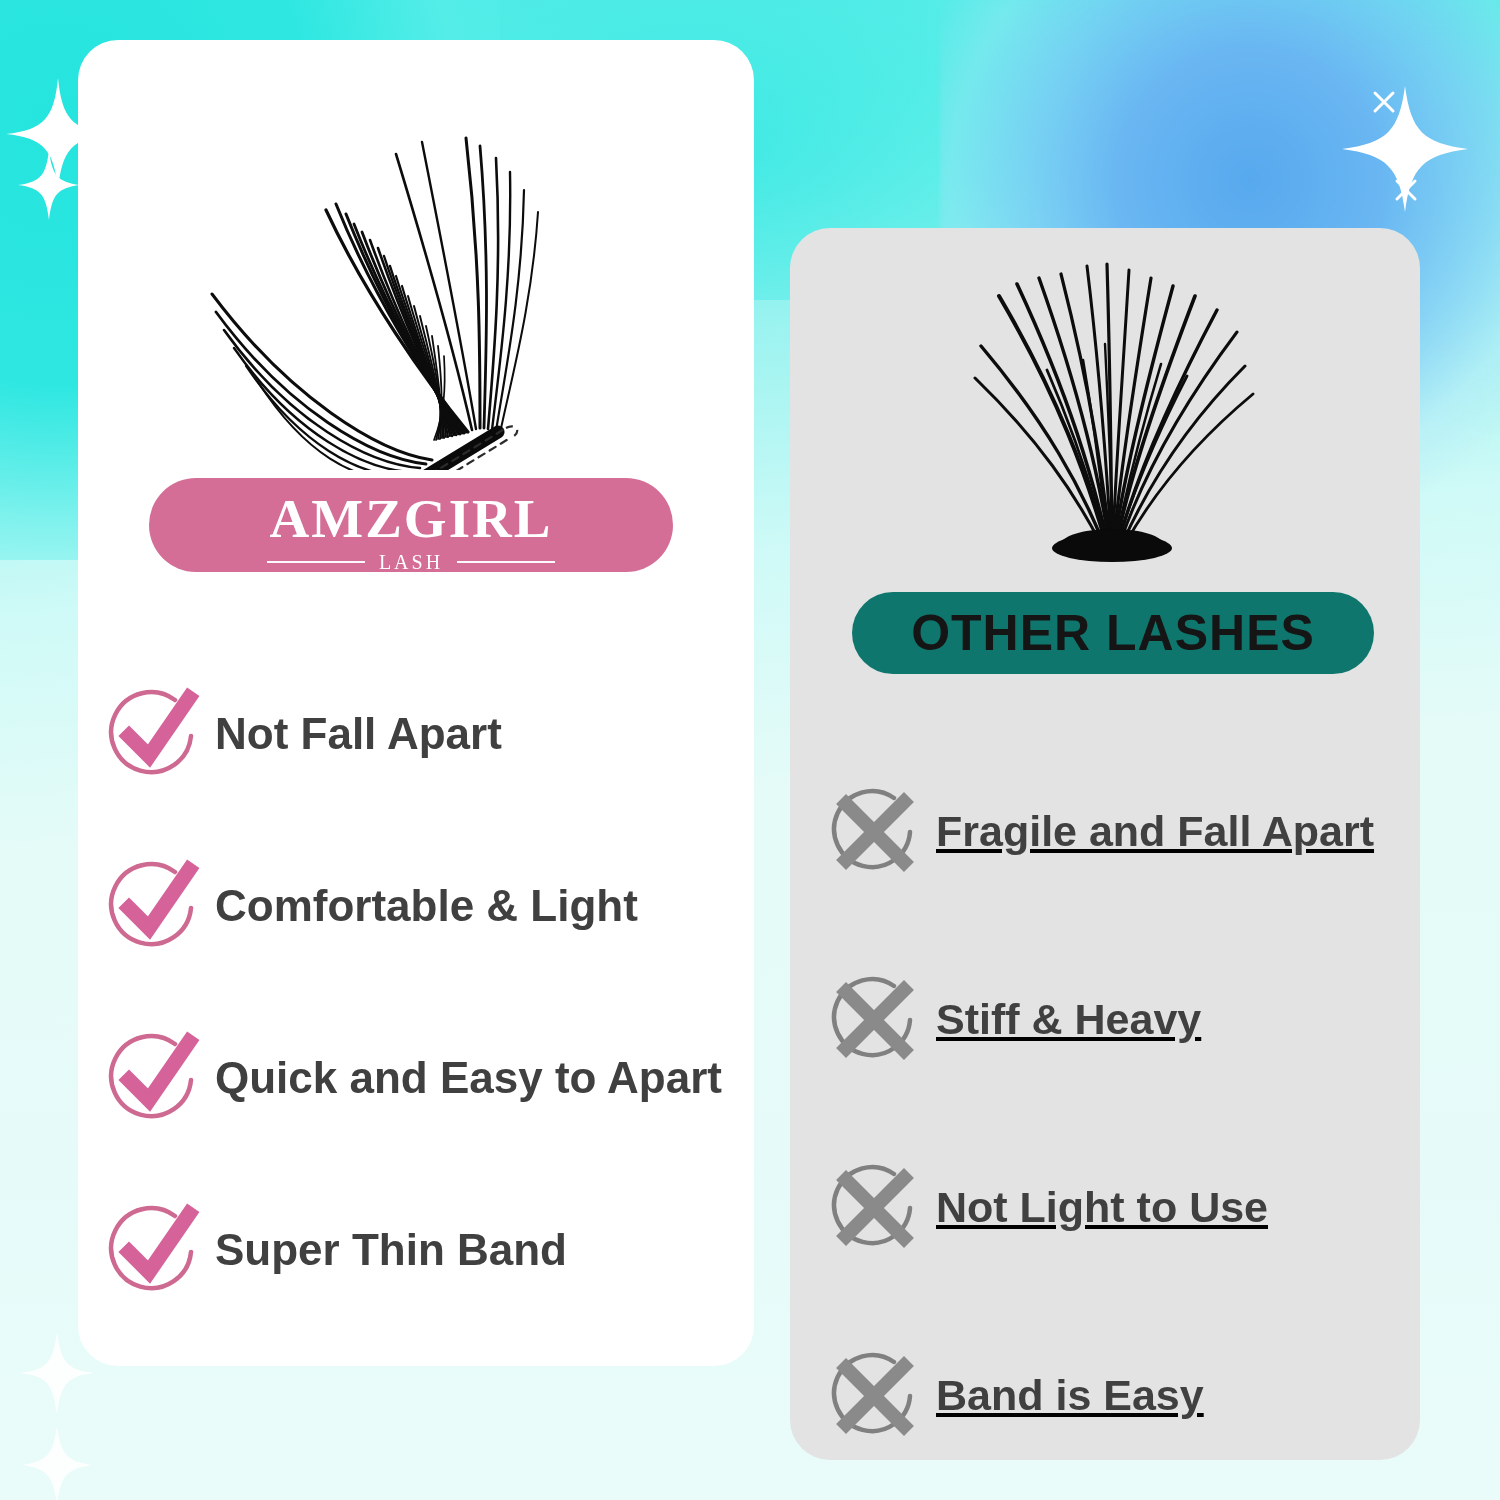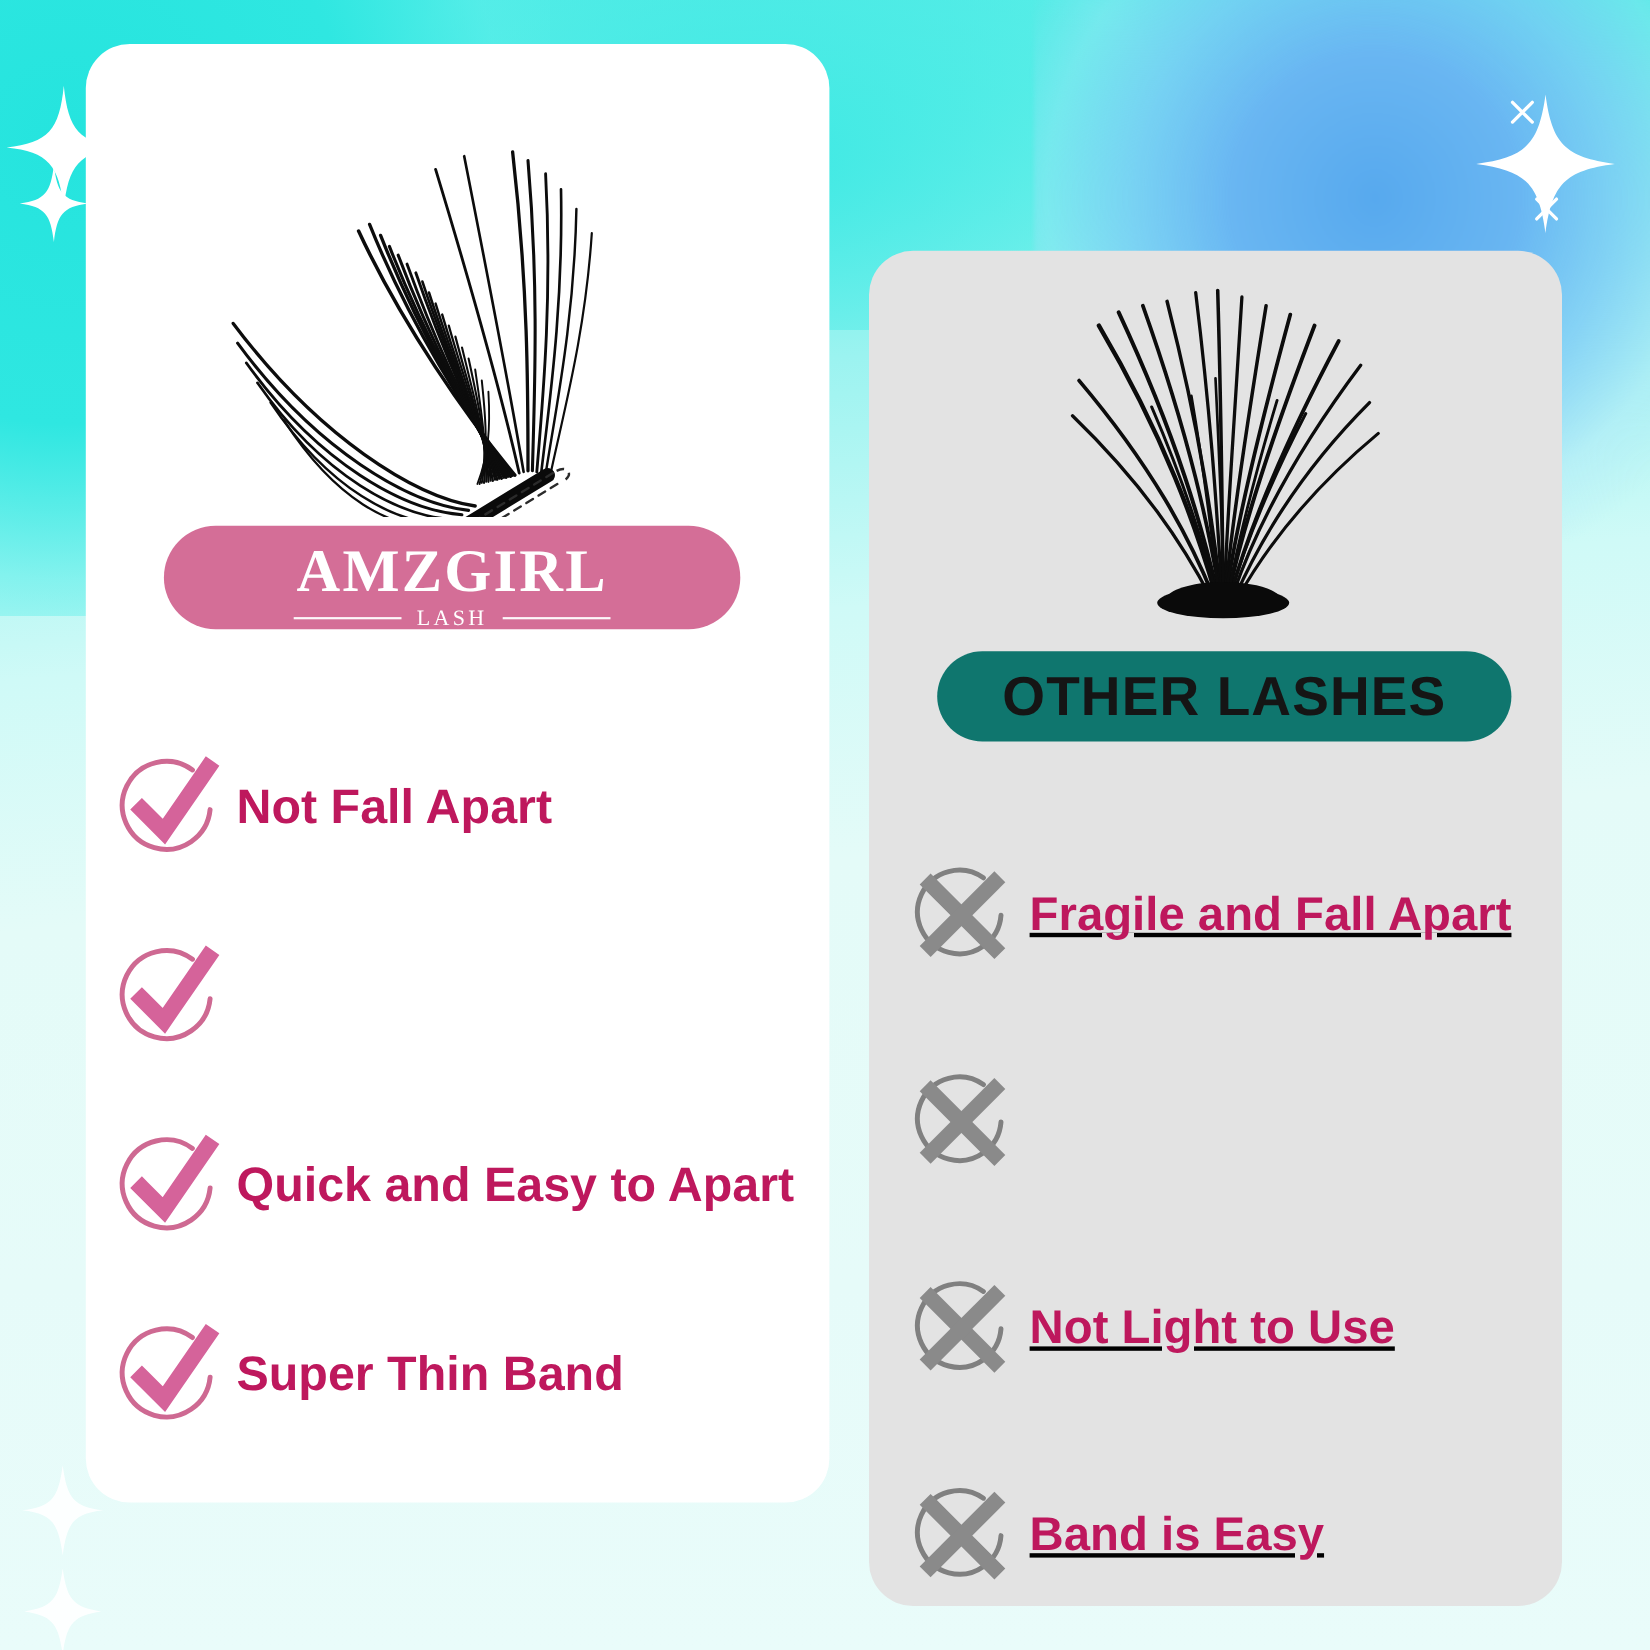--- a/index.html
+++ b/index.html
@@ -90,21 +90,21 @@
   .row{display:flex;align-items:center;}
   .list-left .row{height:172px;}
   .list-right .row{height:188px;}
 
   .mark{flex:0 0 auto;width:96px;height:96px;position:relative;}
   .mark svg{display:block;width:96px;height:96px;}
   .list-right .mark{width:92px;height:92px;}
   .list-right .mark svg{width:92px;height:92px;}
 
   .row-label{
-    font-size:44px;font-weight:700;color:#be185d;line-height:1.05;
+    font-size:44px;font-weight:700;color:#404040;line-height:1.05;
     white-space:nowrap;
     text-align:center;
   }
   .list-left .row-label{margin-left:14px;}
   .list-right .row-label{margin-left:16px;font-size:43px;}
 </style>
 </head>
 <body>
 
 <div class="stage">
@@ -222,20 +222,21 @@
       </span>
       <span class="row-label">Not Fall Apart</span>
     </div>
     <div class="row">
       <span class="mark">
         <svg viewBox="0 0 96 96">
           <path d="M70 14 A40 40 0 1 0 86 50" fill="none" stroke="#CE6992" stroke-width="4.5" stroke-linecap="round"></path>
           <path d="M24 50 L44 70 L84 12" fill="none" stroke="#D5639A" stroke-width="15" stroke-linecap="square" stroke-linejoin="miter"></path>
         </svg>
       </span>
+      <span class="row-label">Comfortable &amp;  Light</span>
     </div>
     <div class="row">
       <span class="mark">
         <svg viewBox="0 0 96 96">
           <path d="M70 14 A40 40 0 1 0 86 50" fill="none" stroke="#CE6992" stroke-width="4.5" stroke-linecap="round"></path>
           <path d="M24 50 L44 70 L84 12" fill="none" stroke="#D5639A" stroke-width="15" stroke-linecap="square" stroke-linejoin="miter"></path>
         </svg>
       </span>
       <span class="row-label">Quick and Easy to Apart</span>
     </div>
@@ -301,20 +302,21 @@
       <span class="row-label">Fragile and Fall Apart</span>
     </div>
     <div class="row">
       <span class="mark">
         <svg viewBox="0 0 92 92">
           <path d="M66 12 A38 38 0 1 0 82 46" fill="none" stroke="#808080" stroke-width="4.5" stroke-linecap="round"></path>
           <path d="M18 18 L76 76" fill="none" stroke="#8A8A8A" stroke-width="14" stroke-linecap="square"></path>
           <path d="M76 16 L18 74" fill="none" stroke="#8A8A8A" stroke-width="14" stroke-linecap="square"></path>
         </svg>
       </span>
+      <span class="row-label">Stiff &amp; Heavy</span>
     </div>
     <div class="row">
       <span class="mark">
         <svg viewBox="0 0 92 92">
           <path d="M66 12 A38 38 0 1 0 82 46" fill="none" stroke="#808080" stroke-width="4.5" stroke-linecap="round"></path>
           <path d="M18 18 L76 76" fill="none" stroke="#8A8A8A" stroke-width="14" stroke-linecap="square"></path>
           <path d="M76 16 L18 74" fill="none" stroke="#8A8A8A" stroke-width="14" stroke-linecap="square"></path>
         </svg>
       </span>
       <span class="row-label">Not Light to Use</span>

